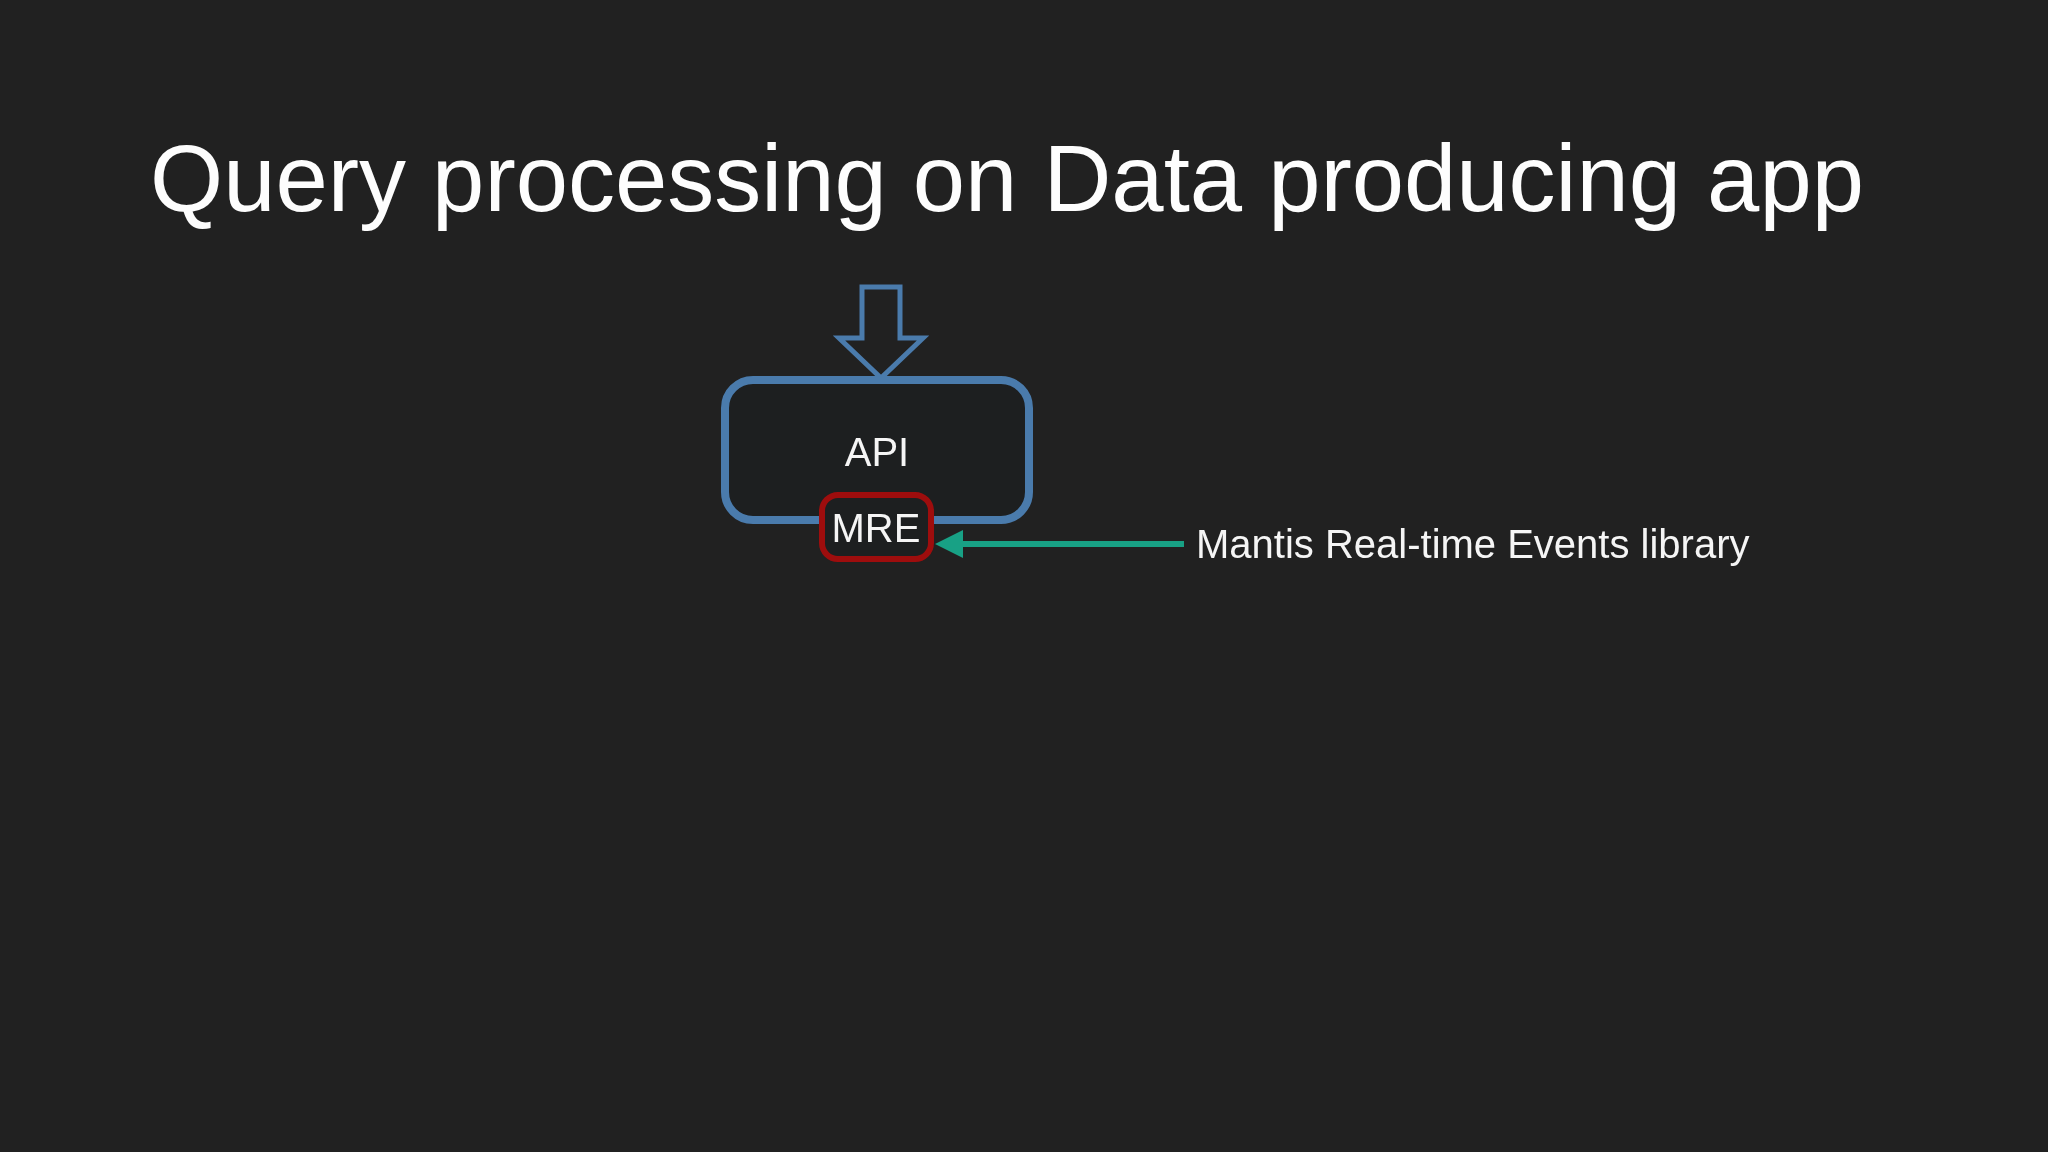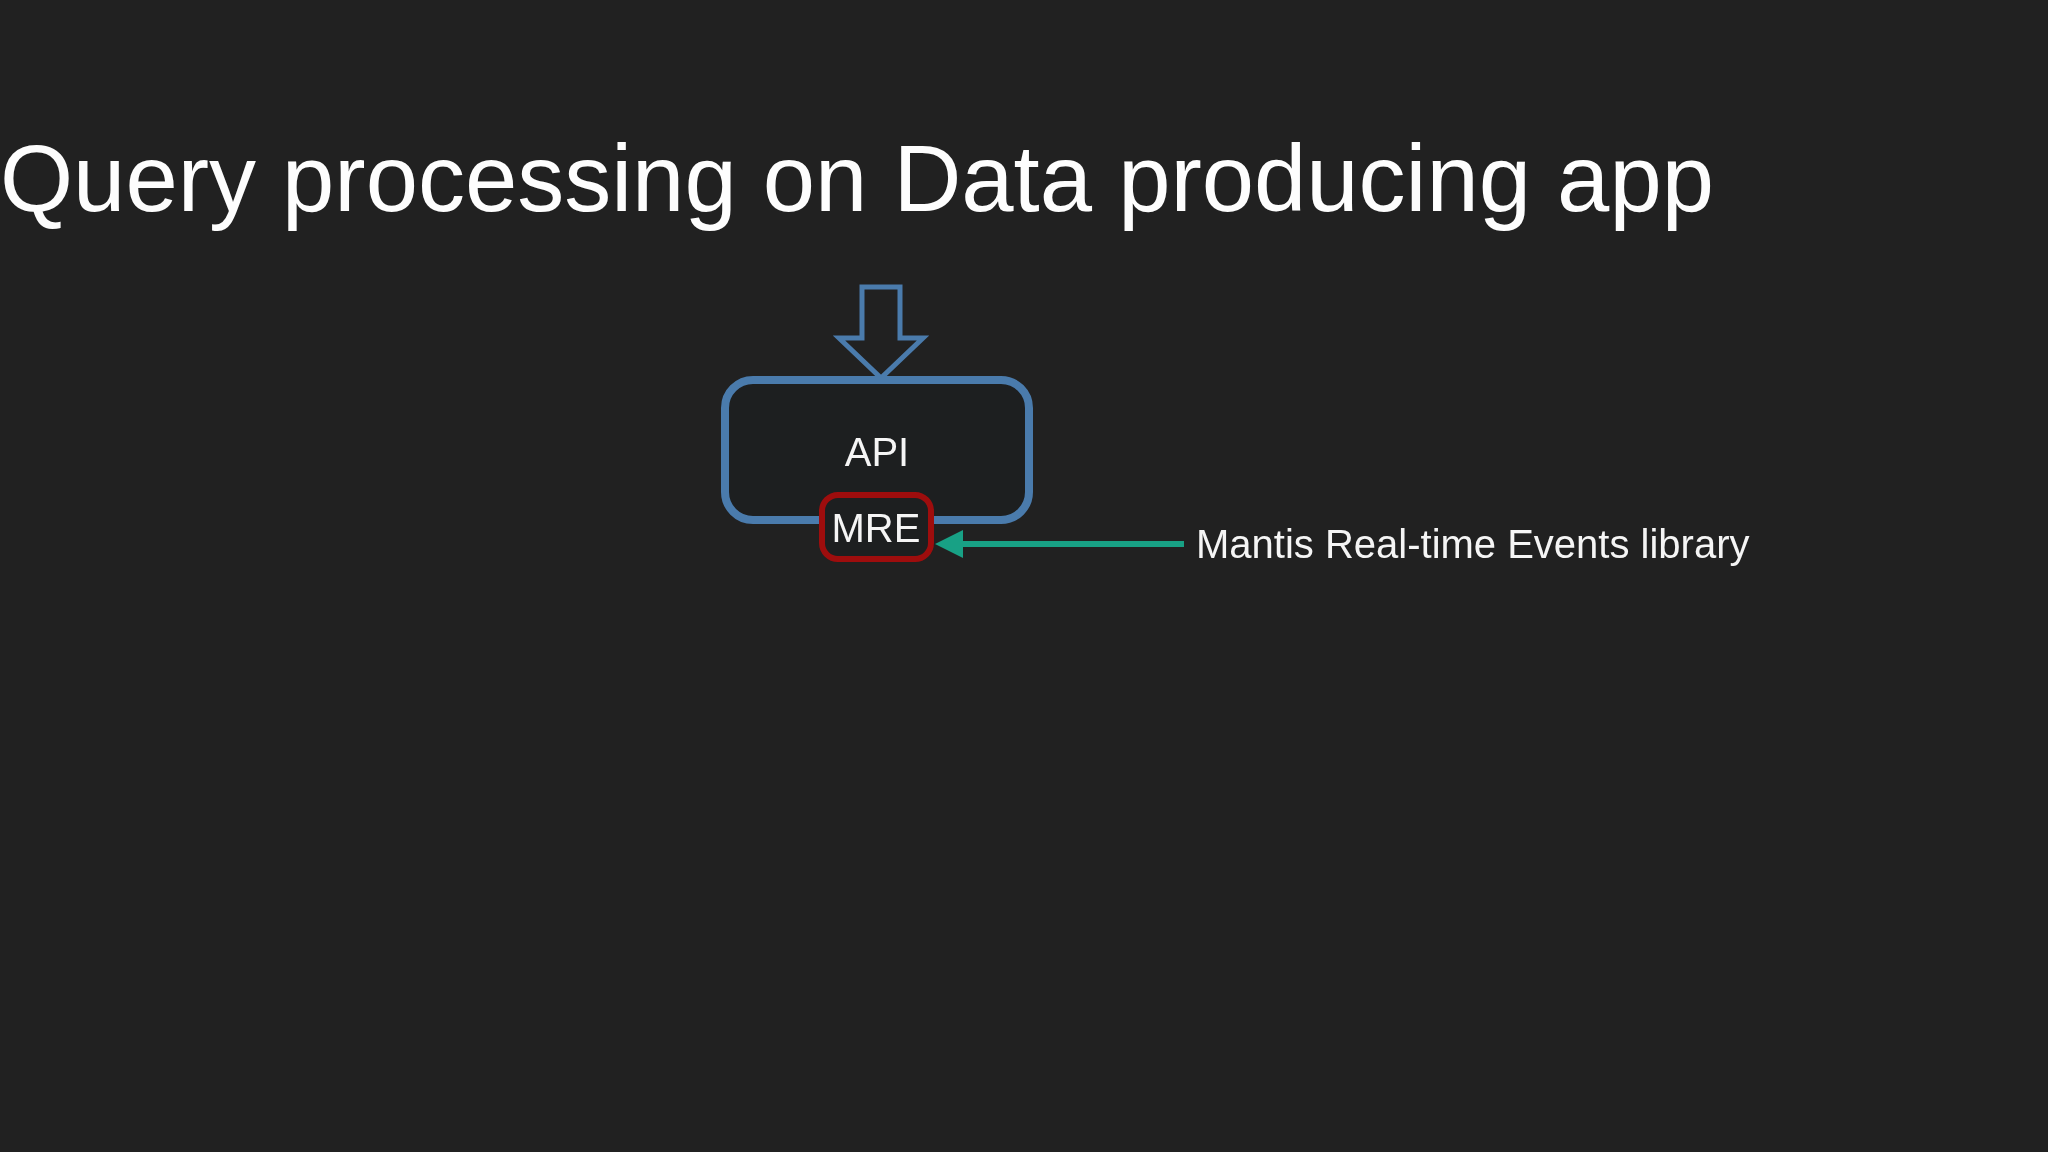--- a/index.html
+++ b/index.html
@@ -13,20 +13,21 @@
     height: 1152px;
     background: #212121;
     overflow: hidden;
     font-family: "Liberation Sans", sans-serif;
   }
   .slide-title {
     position: absolute;
     top: 132px;
     left: 0;
     right: 34px;
+    text-align: center;
     font-size: 94px;
     line-height: 1;
     font-weight: 400;
     color: #fdfdfd;
     letter-spacing: 0px;
     white-space: nowrap;
   }
   .diagram-svg {
     position: absolute;
     inset: 0;

